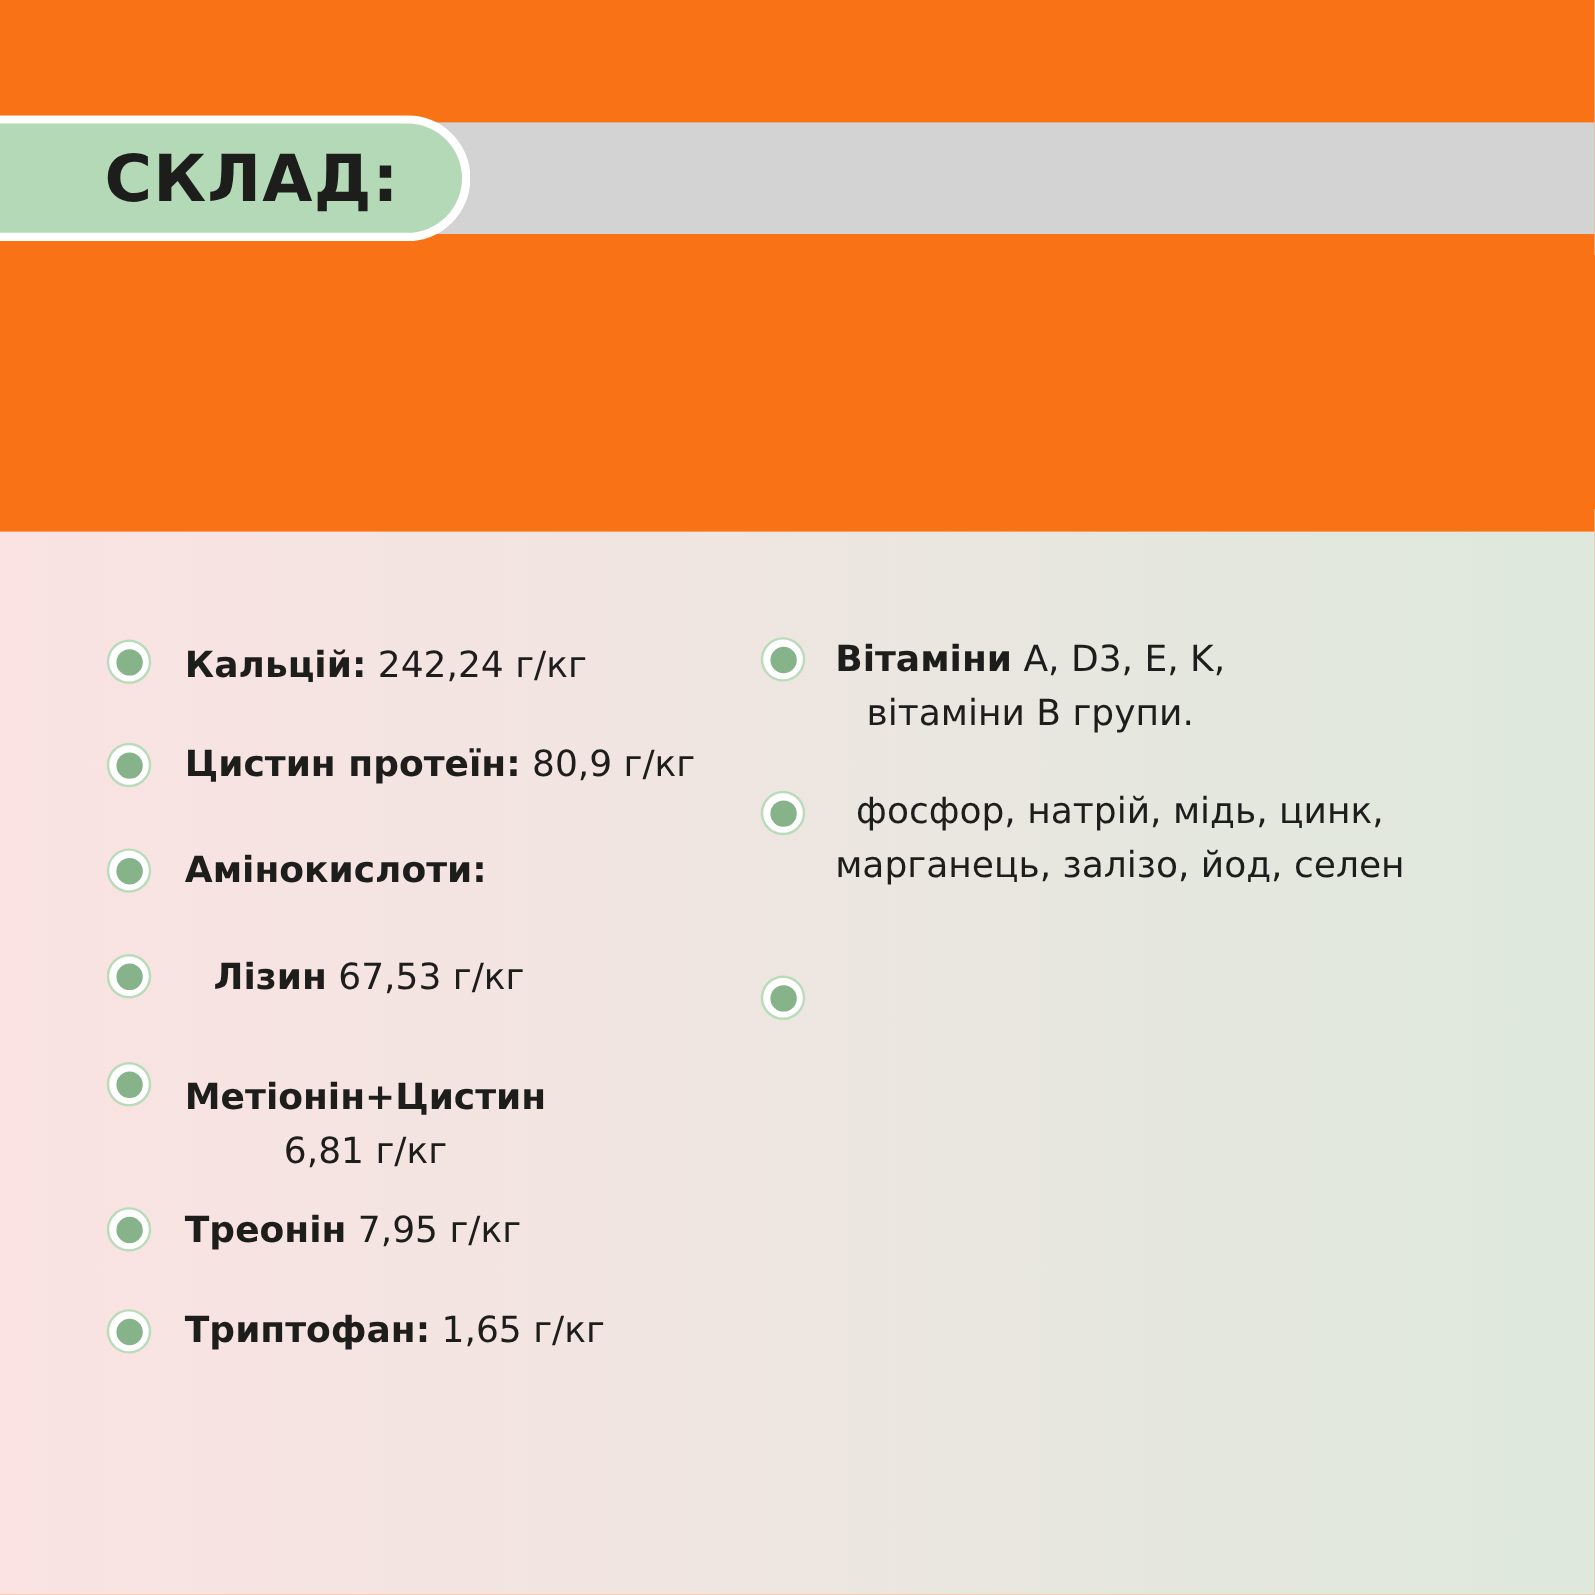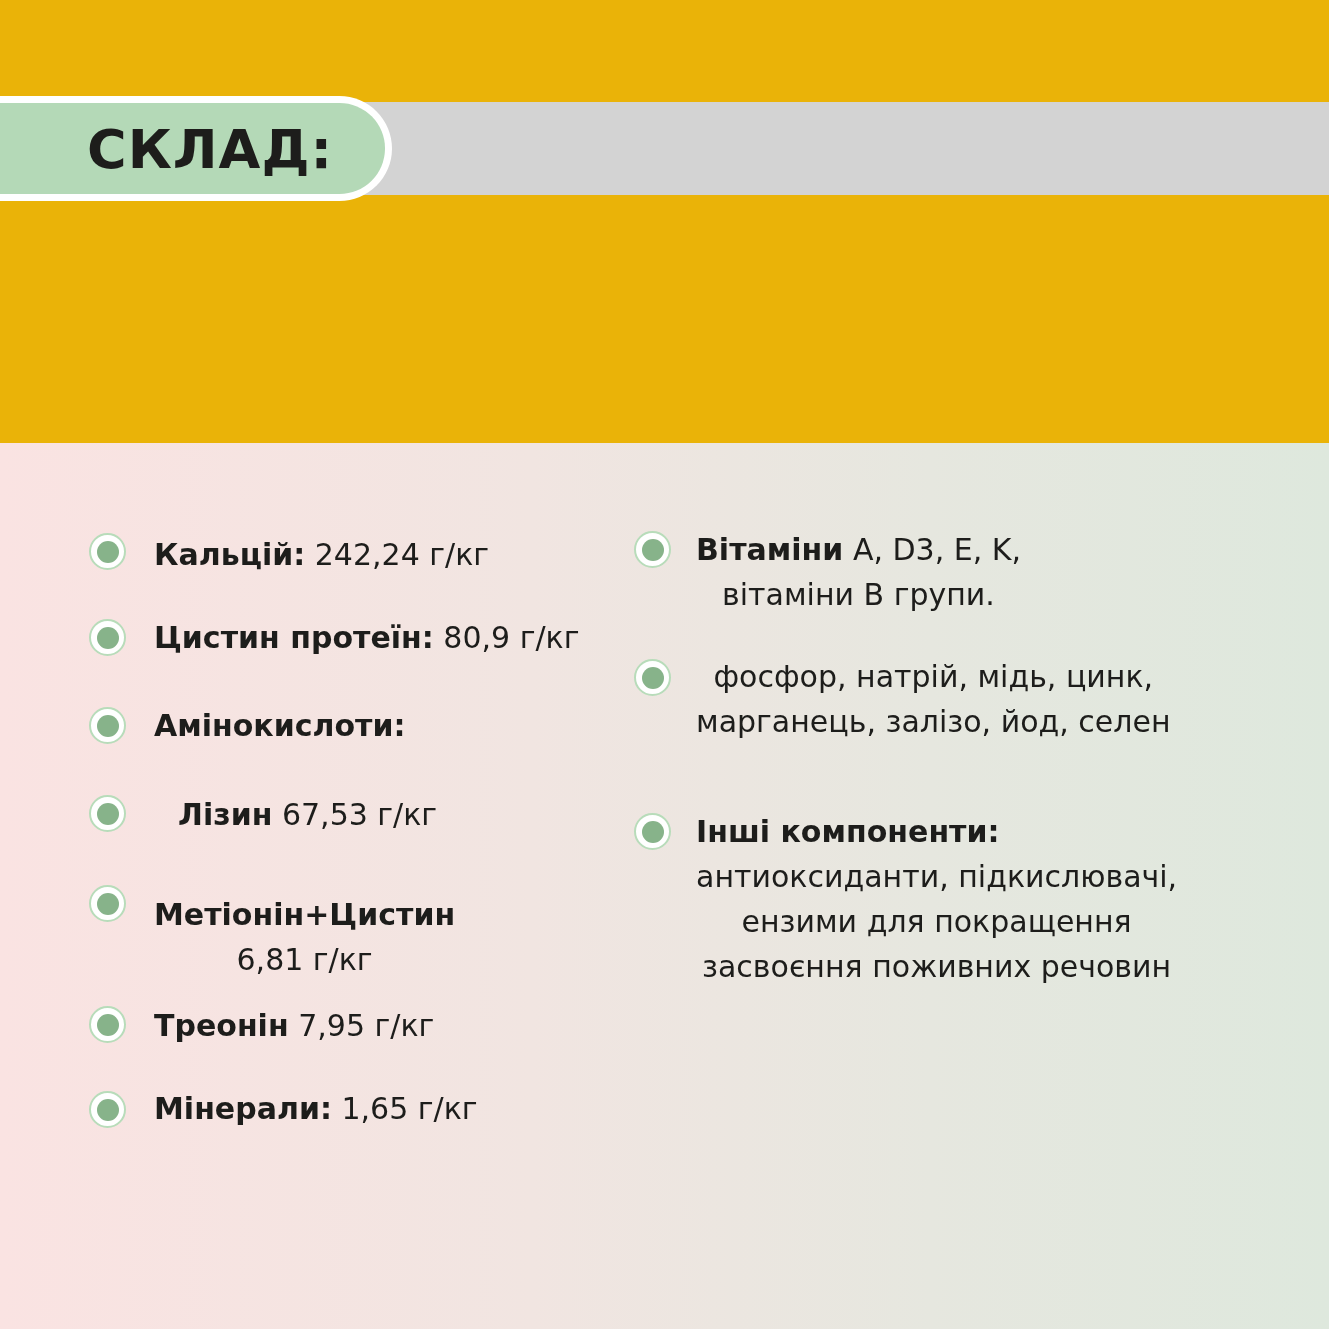--- a/index.html
+++ b/index.html
@@ -3,21 +3,21 @@
   <meta charset="utf-8">
   <style>
     * { box-sizing: border-box; margin: 0; padding: 0; }
     html, body {
       width: 1329px; height: 1329px;
       background: #ffffff;
       overflow: hidden;
       font-family: "DejaVu Sans", "Liberation Sans", sans-serif;
       color: #1b1b1b;
     }
-    .page { position: relative; width: 1329px; height: 1329px; background: #eab308; }
+    .page { position: relative; width: 1329px; height: 1329px; background: #f97316; }
 
     
     .header-band {
       position: absolute; left: 0; top: 102px; width: 1329px; height: 93px;
       background: #d3d3d3;
     }
     .title-pill {
       position: absolute; left: -60px; top: 96px; width: 452px; height: 105px;
       background: #b4d9b7;
       border: 7px solid #ffffff;
@@ -51,21 +51,21 @@
       background: linear-gradient(90deg, #fae3e2 0%, #f1e5e1 40%, #e6e7df 70%, #dee8dd 100%);
     }
 
     .item {
       position: absolute;
       font-family: "DejaVu Sans", sans-serif;
       font-size: 30px;
       line-height: 45px;
       color: #1d1d1b;
     }
-    .item .label { font-weight: bold; }
+    .item .label { font-weight: bold; text-align: center; }
     .item .value { font-weight: normal; text-align: center; }
 
     .bullet {
       position: absolute;
       width: 37px; height: 37px;
       border-radius: 50%;
       background: #ffffff;
       border: 2px solid #b8dcba;
       display: flex; align-items: center; justify-content: center;
     }
@@ -127,21 +127,21 @@
         <div class="dot"></div>
       </div>
     <div class="item" style="left:154px; top:560px;">
       <span class="label">Треонін</span><span class="value"> 7,95 г/кг</span>
     </div>
 
     <div class="bullet" style="left:89px; top:648px;">
         <div class="dot"></div>
       </div>
     <div class="item" style="left:154px; top:643px;">
-      <span class="label">Мінерали:</span><span class="value"> 1,65 г/кг</span>
+      <span class="label">Триптофан:</span><span class="value"> 1,65 г/кг</span>
     </div>
 
     <div class="bullet" style="left:634px; top:88px;">
         <div class="dot"></div>
       </div>
     <div class="item" style="left:696px; top:84px;">
       <div><span class="label">Вітаміни</span><span class="value"> A, D3, E, K,</span></div>
       <div class="value">вітаміни B групи.</div>
     </div>
 
@@ -149,21 +149,15 @@
         <div class="dot"></div>
       </div>
     <div class="item" style="left:696px; top:211px;">
       <div class="value">фосфор, натрій, мідь, цинк,</div>
       <div class="value">марганець, залізо, йод, селен</div>
     </div>
 
     <div class="bullet" style="left:634px; top:370px;">
         <div class="dot"></div>
       </div>
-    <div class="item" style="left:696px; top:366px;">
-      <div class="label">Інші компоненти:</div>
-      <div class="value">антиоксиданти, підкислювачі,</div>
-      <div class="value">ензими для покращення</div>
-      <div class="value">засвоєння поживних речовин</div>
-    </div>
 
   </div>
 </div>
 
 </body></html>

